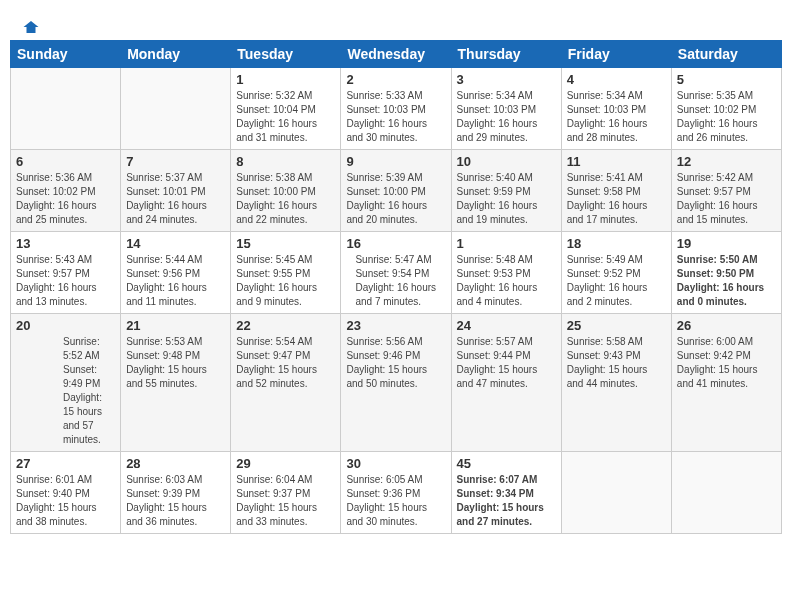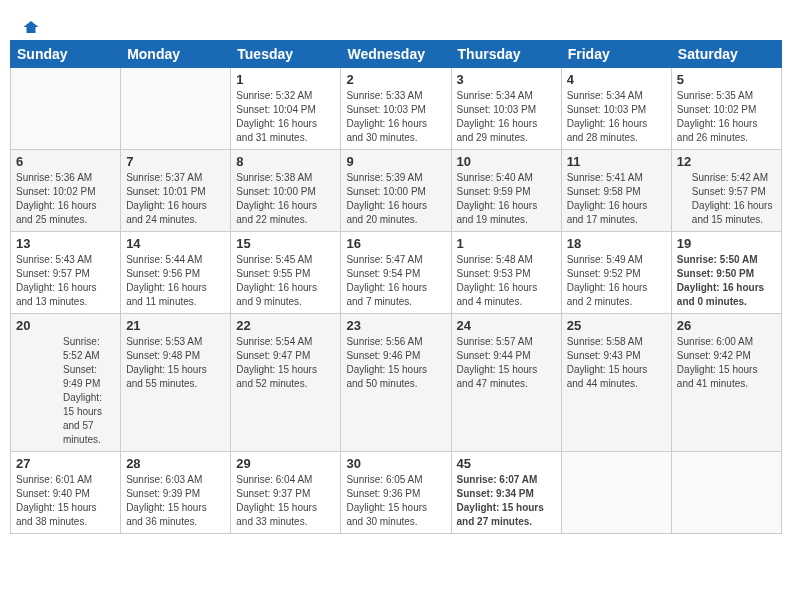--- a/index.html
+++ b/index.html
@@ -205,21 +205,21 @@
         </td>
         <td>
           <span class="day-num">11</span>
           <div class="day-info" style="white-space: pre-line;">Sunrise: 5:41 AM
 Sunset: 9:58 PM
 Daylight: 16 hours
 and 17 minutes.</div>
         </td>
         <td>
           <span class="day-num">12</span>
-          <div class="day-info" style="white-space: pre-line; margin-left: 15px;">Sunrise: 5:42 AM
+          <div class="day-info" style="white-space: pre-line;">Sunrise: 5:42 AM
 Sunset: 9:57 PM
 Daylight: 16 hours
 and 15 minutes.</div>
         </td>
       </tr>
       <tr>
         <td>
           <span class="day-num">13</span>
           <div class="day-info" style="white-space: pre-line;">Sunrise: 5:43 AM
 Sunset: 9:57 PM
@@ -235,21 +235,21 @@
         </td>
         <td>
           <span class="day-num">15</span>
           <div class="day-info" style="white-space: pre-line;">Sunrise: 5:45 AM
 Sunset: 9:55 PM
 Daylight: 16 hours
 and 9 minutes.</div>
         </td>
         <td>
           <span class="day-num">16</span>
-          <div class="day-info" style="white-space: pre-line;">Sunrise: 5:47 AM
+          <div class="day-info" style="white-space: pre-line; margin-left: 9px;">Sunrise: 5:47 AM
 Sunset: 9:54 PM
 Daylight: 16 hours
 and 7 minutes.</div>
         </td>
         <td>
           <span class="day-num">1</span>
           <div class="day-info" style="white-space: pre-line;">Sunrise: 5:48 AM
 Sunset: 9:53 PM
 Daylight: 16 hours
 and 4 minutes.</div>

